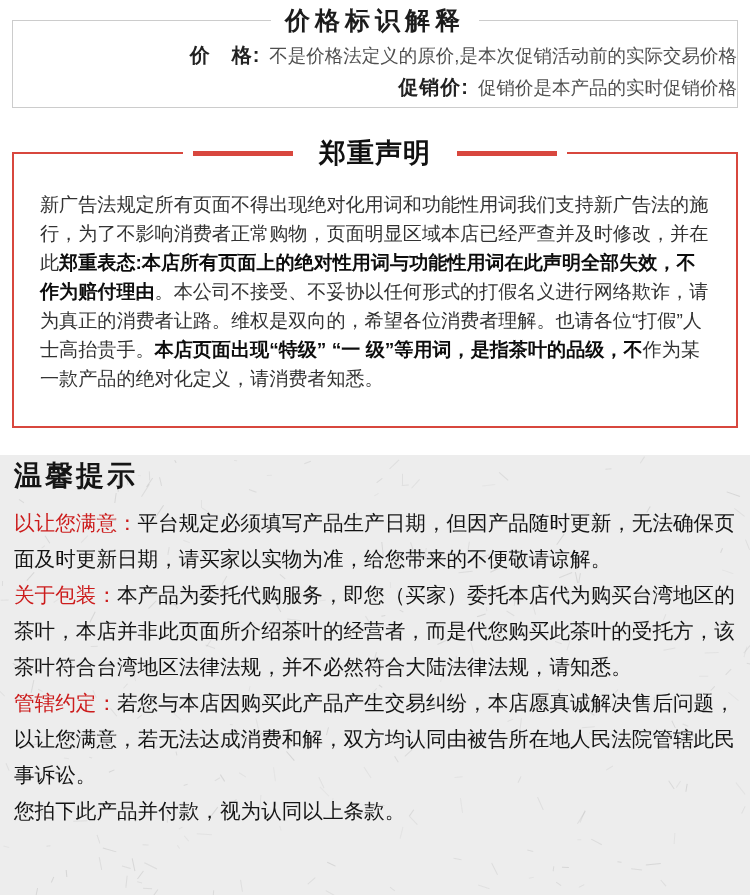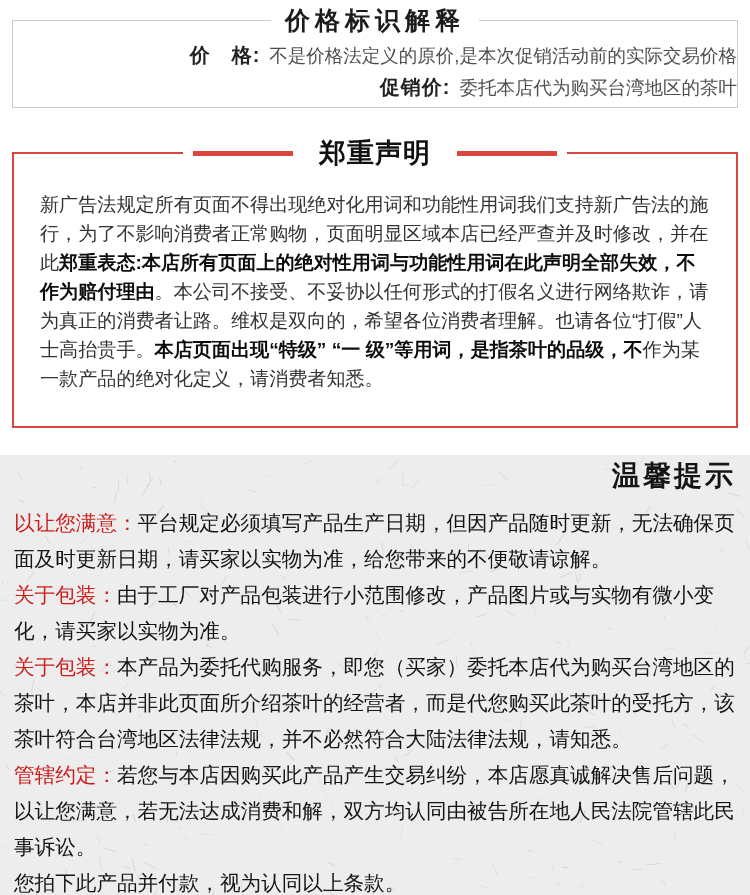--- a/index.html
+++ b/index.html
@@ -69,39 +69,39 @@
     background:var(--tips-bg,#ededed);
     overflow:hidden;
   }
   .texture{position:absolute;inset:0;pointer-events:none;}
   .tips-content{
     position:relative;z-index:1;
     padding:2px 14px 0;
     font-family:"Liberation Serif","DejaVu Serif",serif;
   }
   .tips-title{
-    text-align:right;font-size:28px;line-height:38px;margin:0 0 10px;
+    text-align:left;font-size:28px;line-height:38px;margin:0 0 10px;
     color:#151515;letter-spacing:3px;font-weight:600;
   }
   .tip-item,.tips-footer{
     font-size:20.6px;line-height:36px;color:#141414;text-align:left;
   }
   .tip-label{color:var(--label-red,#cc1c1c);}
 </style>
 </head>
 <body>
 
 <section class="price-box">
   <div class="price-legend">价格标识解释</div>
   <div class="price-rows">
     <div class="price-row">
       <span class="price-label">价　格:</span><span class="price-text">不是价格法定义的原价,是本次促销活动前的实际交易价格</span>
     </div>
     <div class="price-row">
-      <span class="price-label">促销价:</span><span class="price-text">委托本店代为购买台湾地区的茶叶</span>
+      <span class="price-label">促销价:</span><span class="price-text">促销价是本产品的实时促销价格</span>
     </div>
   </div>
 </section>
 
 <section class="statement-box">
   <div class="statement-legend">
     <span class="legend-bar"></span>
     <span class="statement-title">郑重声明</span>
     <span class="legend-bar"></span>
   </div>
@@ -366,18 +366,17 @@
       <i style="position: absolute; display: block; left: 89.47%; top: 73.9%; width: 1px; height: 9.8px; background: rgba(105, 105, 105, 0.153); transform: rotate(146deg);"></i>
       <i style="position: absolute; display: block; left: 75.37%; top: 25.62%; width: 1px; height: 14.3px; background: rgba(105, 105, 105, 0.145); transform: rotate(68deg);"></i>
       <i style="position: absolute; display: block; left: 7.71%; top: 31.27%; width: 1px; height: 12.2px; background: rgba(105, 105, 105, 0.07); transform: rotate(55deg);"></i>
       <i style="position: absolute; display: block; left: 54.45%; top: 14.6%; width: 1px; height: 4.9px; background: rgba(105, 105, 105, 0.176); transform: rotate(121deg);"></i>
       <i style="position: absolute; display: block; left: 23.65%; top: 58.34%; width: 1px; height: 9.5px; background: rgba(105, 105, 105, 0.063); transform: rotate(132deg);"></i>
       <i style="position: absolute; display: block; left: 55.01%; top: 81.8%; width: 1px; height: 11.1px; background: rgba(105, 105, 105, 0.09); transform: rotate(136deg);"></i>
     </div>
   <div class="tips-content">
     <div class="tips-title">温馨提示</div>
     <p class="tip-item"><span class="tip-label">以让您满意：</span><span>平台规定必须填写产品生产日期，但因产品随时更新，无法确保页面及时更新日期，请买家以实物为准，给您带来的不便敬请谅解。</span></p>
-    <p class="tip-item"><span class="tip-label">关于包装：</span><span>由于工厂对产品包装进行小范围修改，产品图片或与实物有微小变化，请买家以实物为准。</span></p>
     <p class="tip-item"><span class="tip-label">关于包装：</span><span>本产品为委托代购服务，即您（买家）委托本店代为购买台湾地区的茶叶，本店并非此页面所介绍茶叶的经营者，而是代您购买此茶叶的受托方，该茶叶符合台湾地区法律法规，并不必然符合大陆法律法规，请知悉。</span></p>
     <p class="tip-item"><span class="tip-label">管辖约定：</span><span>若您与本店因购买此产品产生交易纠纷，本店愿真诚解决售后问题，以让您满意，若无法达成消费和解，双方均认同由被告所在地人民法院管辖此民事诉讼。</span></p>
     <p class="tips-footer">您拍下此产品并付款，视为认同以上条款。</p>
   </div>
 </section>
 
 </body></html>

